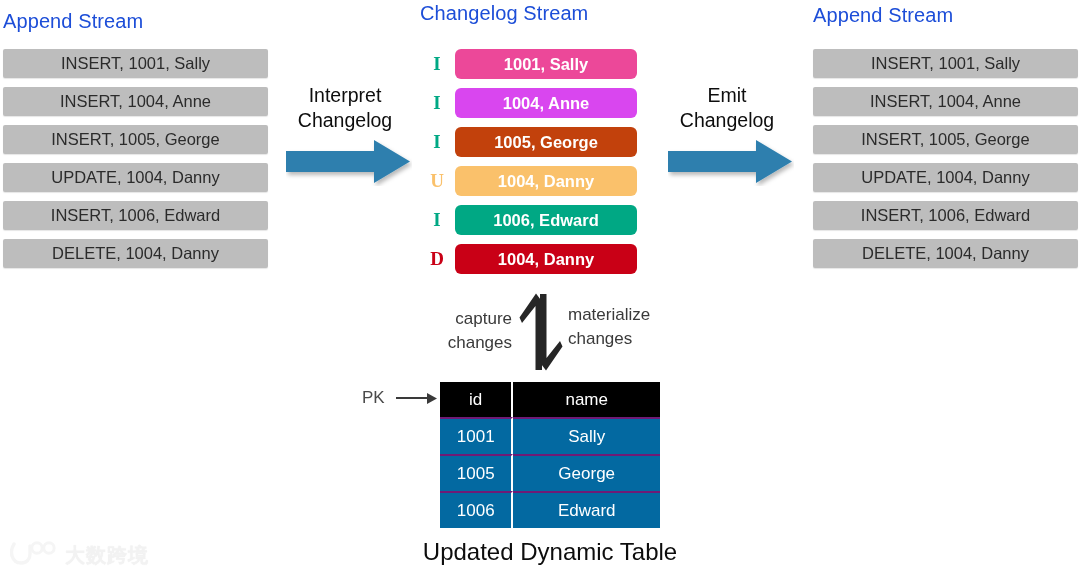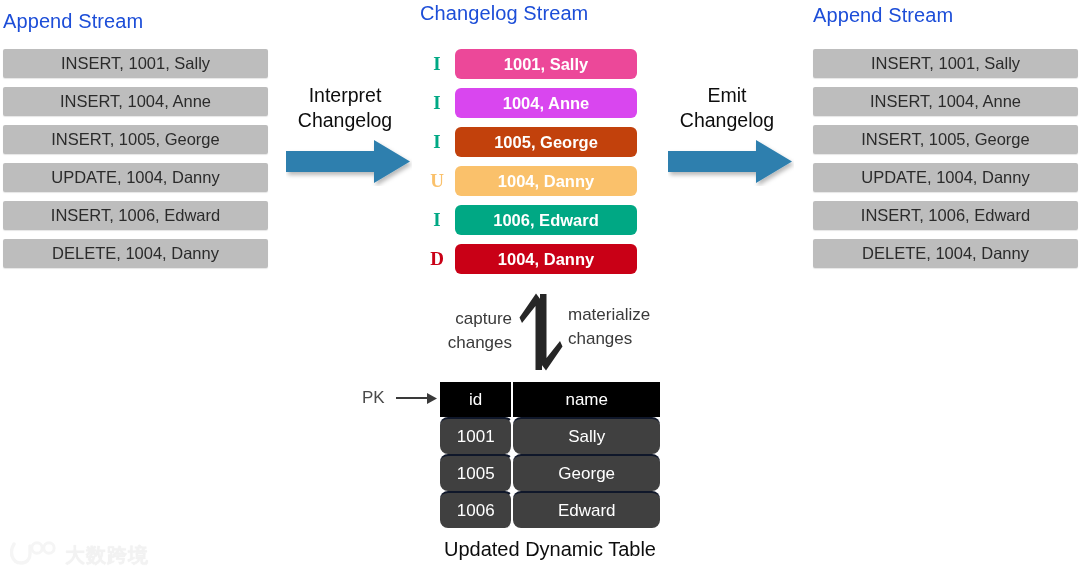--- a/index.html
+++ b/index.html
@@ -158,37 +158,36 @@
     font-weight: 400;
     white-space: nowrap;
   }
   #dyn-table thead th {
     background: #000000;
     color: #ffffff;
     border-right: 2px solid #ffffff;
   }
   #dyn-table thead th:last-child { border-right: none; }
   #dyn-table tbody td {
-    background: #404040;
+    background: #0369a1;
     color: #ffffff;
-    border-top: 2px solid #0f172a;
+    border-top: 2px solid #701a75;
     border-right: 2px solid #ffffff;
-    border-radius: 8px;
   }
   #dyn-table tbody td:last-child { border-right: none; }
   .col-id   { width: 72px; }
   .col-name { width: 148px; }
 
   #table-caption {
     position: absolute;
     left: 390px;
     top: 538px;
     width: 320px;
     text-align: center;
-    font-size: 20px;
+    font-size: 24px;
     color: #0d0d0d;
     white-space: nowrap;
   }
 
   
   #watermark {
     position: absolute;
     left: 10px;
     top: 540px;
     display: flex;

